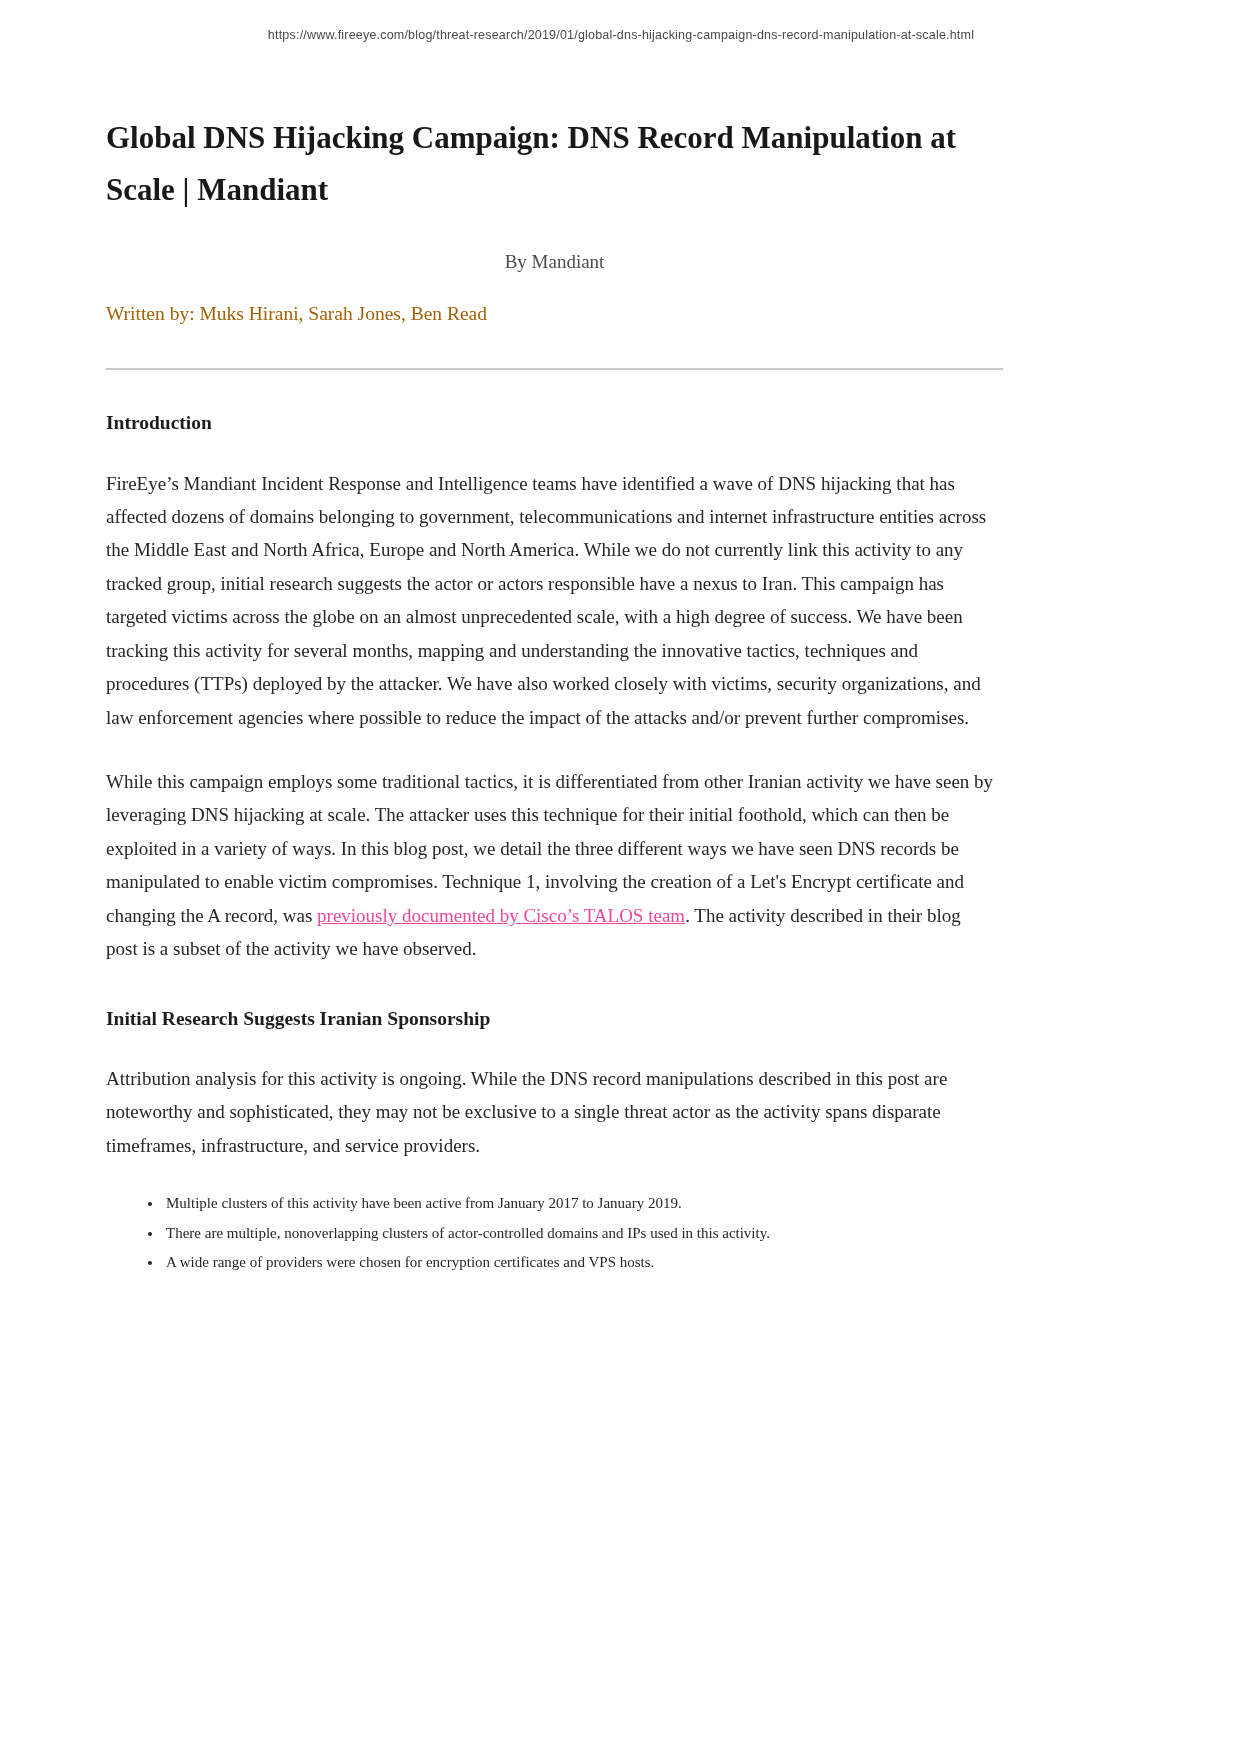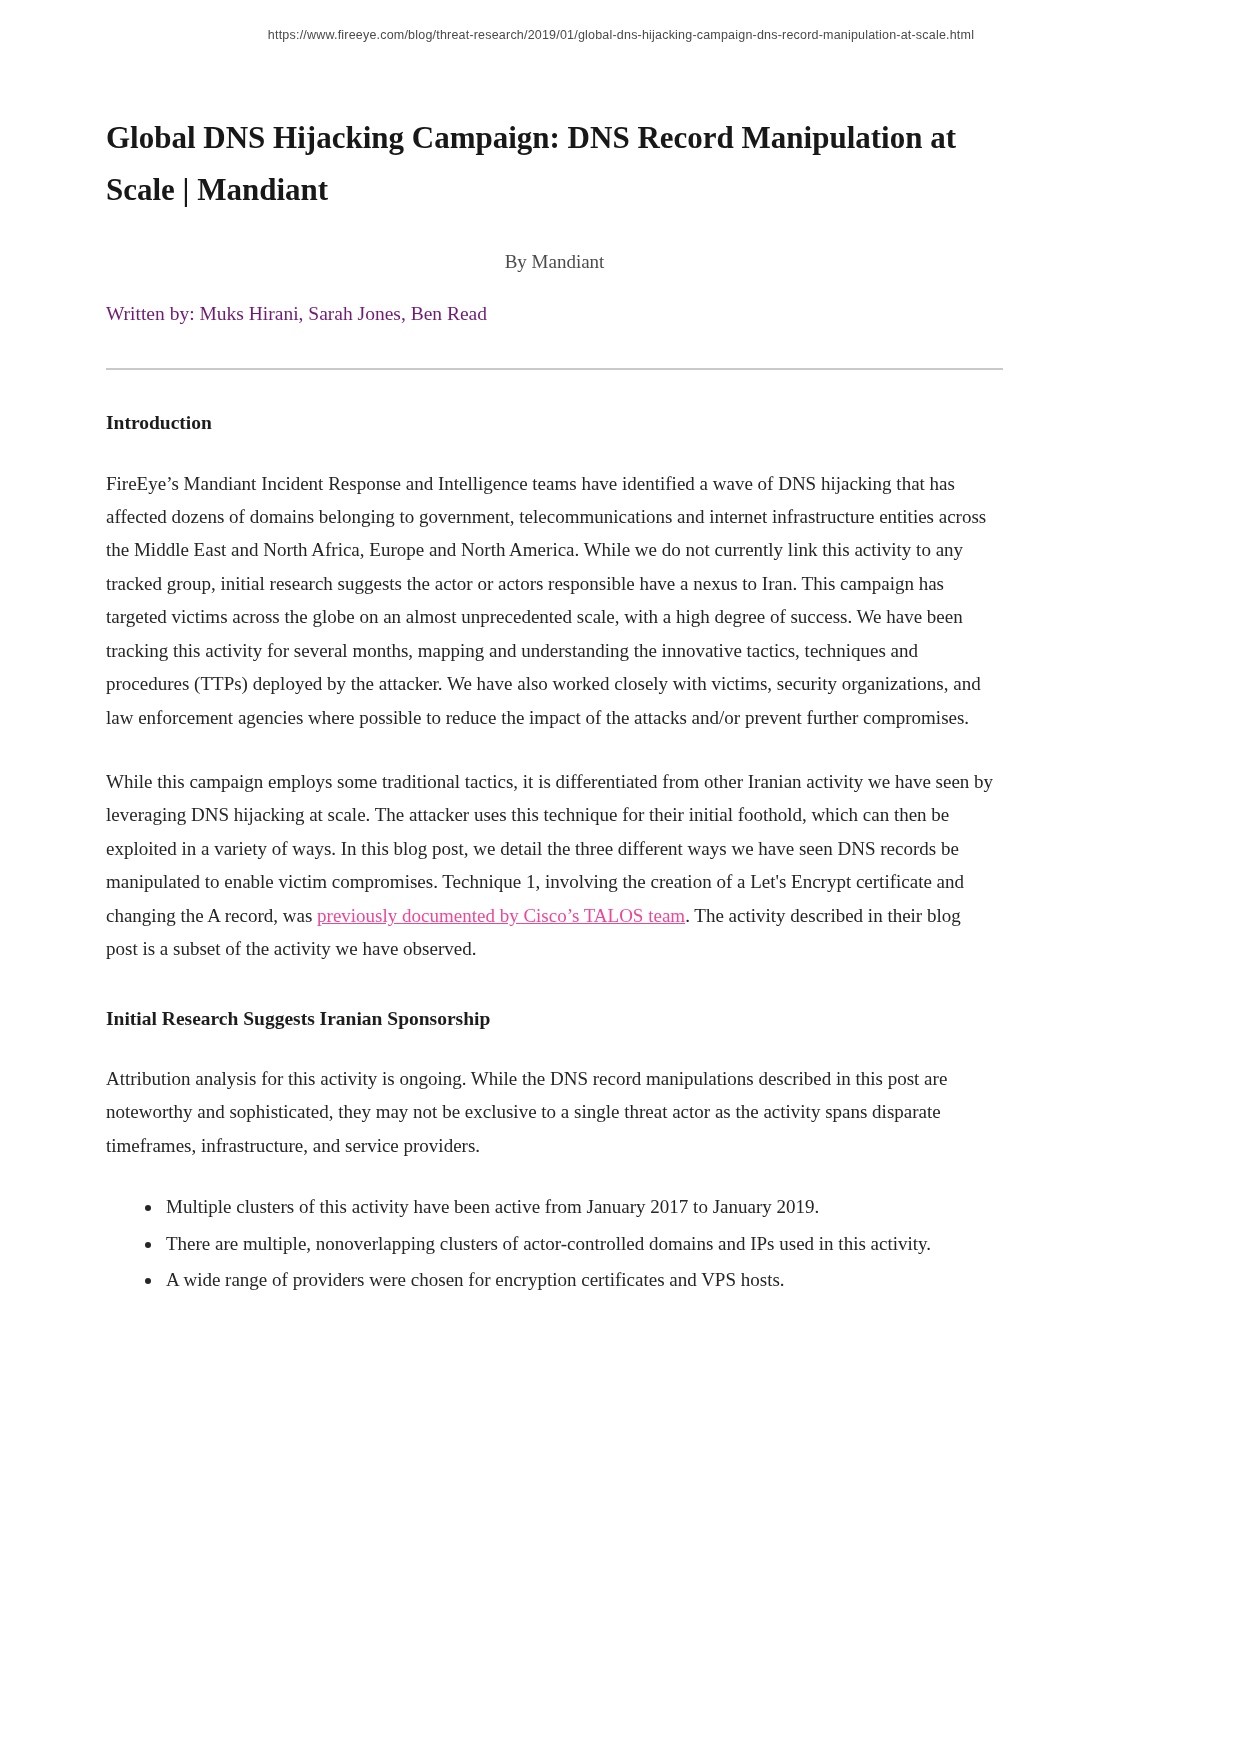--- a/index.html
+++ b/index.html
@@ -50,21 +50,21 @@
   .meta {
     margin: 24px 0 0 0;
     font-size: 17.5px;
     line-height: 1.3;
     color: #8b8b8b;
   }
   .written-by {
     margin: 26px 0 0 0;
     font-size: 19.5px;
     line-height: 1.3;
-    color: #701a75;
+    color: #a16207;
   }
   hr.divider {
     margin: 42px 0 0 0;
     border: none;
     border-top: 2px solid #c9c9c9;
     height: 0;
   }
   .section-heading {
     margin: 40px 0 0 0;
     font-size: 19.5px;
@@ -82,21 +82,21 @@
     color: #ec4899;
     text-decoration: underline;
     cursor: pointer;
   }
   ul.findings {
     margin: 28px 0 0 0;
     padding: 0 0 0 57px;
     list-style: disc outside;
   }
   ul.findings li {
-    font-size: 19px;
+    font-size: 15px;
     line-height: 1.76;
     color: #262626;
     margin: 0 0 3px 0;
     padding-left: 3px;
   }
   .page-footer {
     position: absolute;
     top: 1695px;
     left: 0;
     right: 0;

